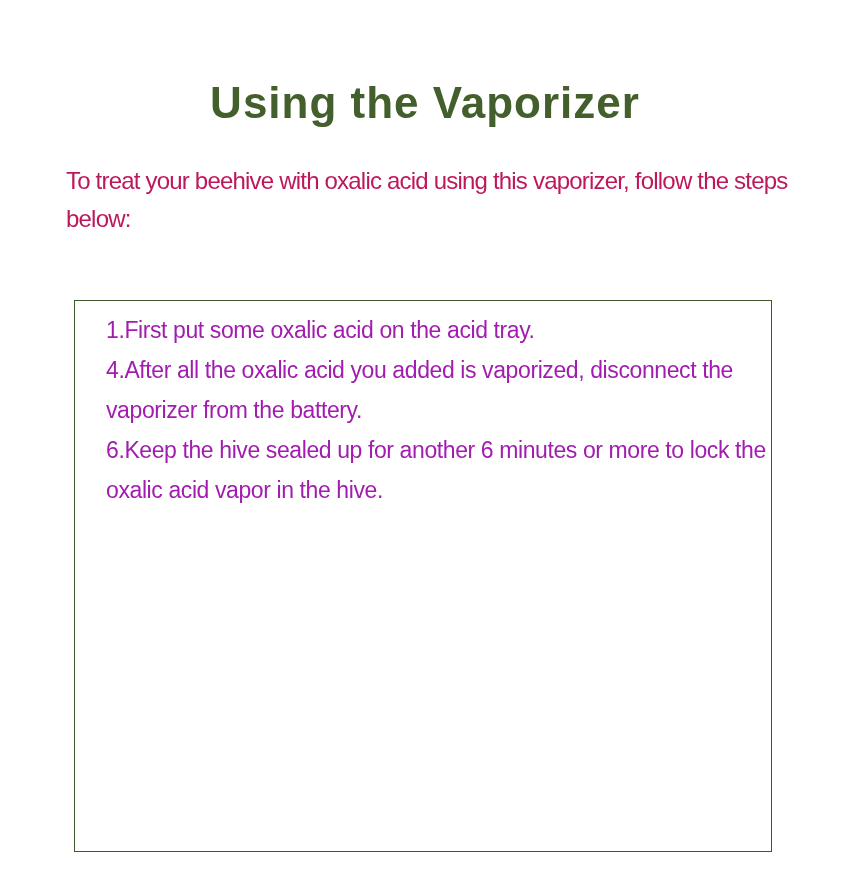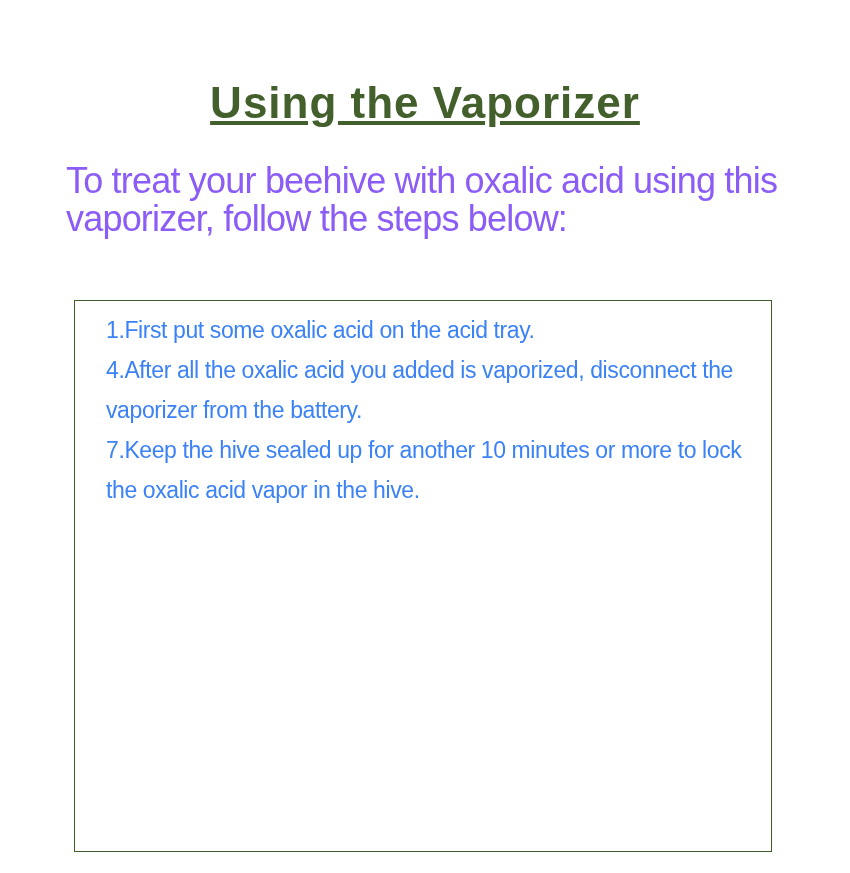--- a/index.html
+++ b/index.html
@@ -4,44 +4,44 @@
 <style>
   html, body { margin: 0; padding: 0; background: #ffffff; }
   body {
     width: 850px; height: 873px; position: relative; overflow: hidden;
     font-family: "Liberation Sans", "DejaVu Sans", sans-serif;
     color: #3f5a2a;
   }
   .title {
     position: absolute; top: 44px; left: 0; width: 850px;
     text-align: center; font-size: 44px; letter-spacing: 1px;
-    line-height: 60px; color: #43602c; text-decoration: underline;
+    line-height: 60px; color: #43602c;
   }
   .intro {
     position: absolute; top: 162px; left: 66px; width: 760px;
-    font-size: 36px; line-height: 38px; letter-spacing: -0.8px;
-    color: #8b5cf6;
+    font-size: 24px; line-height: 38px; letter-spacing: -0.8px;
+    color: #be185d;
   }
   .box {
     position: absolute; top: 300px; left: 74px; width: 698px; height: 552px;
     border: 1.5px solid #3f5a2a; box-sizing: border-box;
   }
   .steps {
     position: absolute; top: 310px; left: 106px; width: 660px;
     font-size: 23px; line-height: 40px; letter-spacing: -0.4px;
-    color: #3b82f6;
+    color: #a21caf;
   }
   .step { margin: 0; }
 </style>
 </head>
 <body>
 
 <h1 class="title">Using the Vaporizer</h1>
 
 <p class="intro" style="margin:0;">To treat your beehive with oxalic acid using this vaporizer, follow the steps below:</p>
 
 <div class="box"></div>
 
 <div class="steps">
   <p class="step">1.First put some oxalic acid on the acid tray.</p>
   <p class="step">4.After all the oxalic acid you added is vaporized, disconnect the vaporizer from the battery.</p>
-  <p class="step">7.Keep the hive sealed up for another 10 minutes or more to lock the oxalic acid vapor in the hive.</p>
+  <p class="step">6.Keep the hive sealed up for another 6 minutes or more to lock the oxalic acid vapor in the hive.</p>
 </div>
 
 </body></html>

